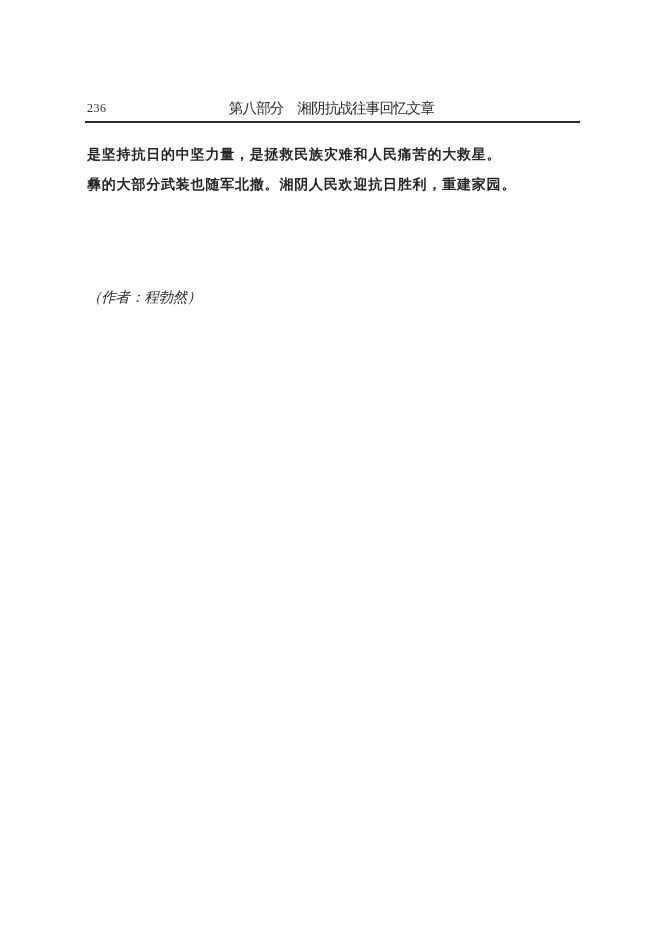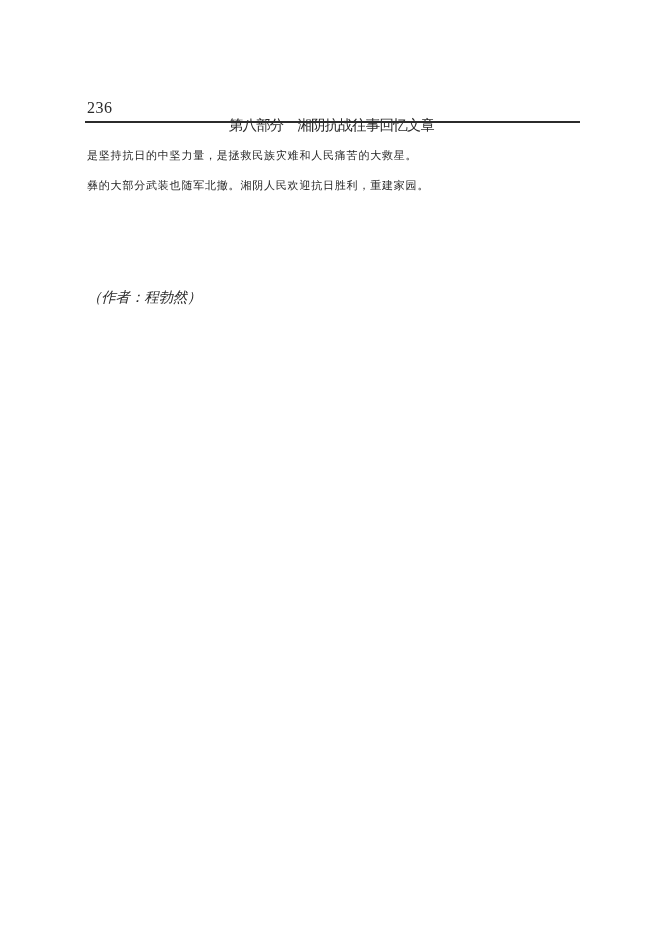--- a/index.html
+++ b/index.html
@@ -13,57 +13,57 @@
     height: 929px;
     background: #ffffff;
     overflow: hidden;
     font-family: "Liberation Serif", "DejaVu Serif", serif;
     color: #232323;
   }
   .page-number {
     position: absolute;
     left: 87px;
     top: 100px;
-    font-size: 16px;
+    font-size: 12px;
     line-height: 16px;
     letter-spacing: 0.5px;
     color: #2a2a2a;
   }
   .header-title {
     position: absolute;
     left: 85px;
     top: 100px;
     width: 493px;
     text-align: center;
     font-size: 14.5px;
     line-height: 16px;
     letter-spacing: -0.8px;
     color: #2a2a2a;
     white-space: pre;
-    margin-top: 17px;
   }
   .header-rule {
     position: absolute;
     left: 85px;
     top: 121px;
     width: 495px;
     height: 2px;
     background: #2b2b2b;
   }
   .body-text {
     position: absolute;
     left: 87px;
     top: 140px;
     width: 491px;
   }
   .body-line {
-    font-size: 11px;
+    font-size: 14px;
     line-height: 30px;
     color: #262626;
     white-space: nowrap;
+    font-weight: bold;
   }
   .body-line.plain {
     letter-spacing: 0.8px;
     text-align: left;
   }
   .body-line.justify-last {
     white-space: normal;
     text-align: justify;
     text-align-last: justify;
     letter-spacing: 0;

